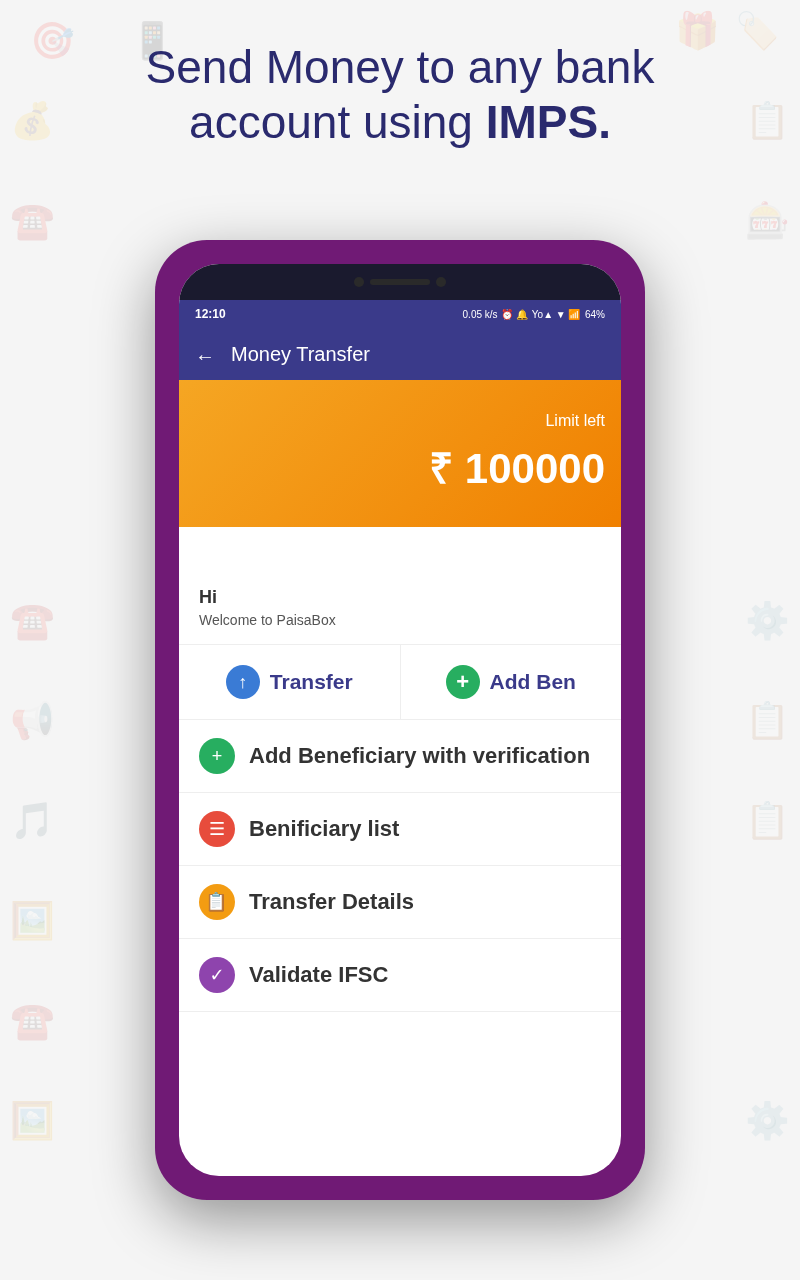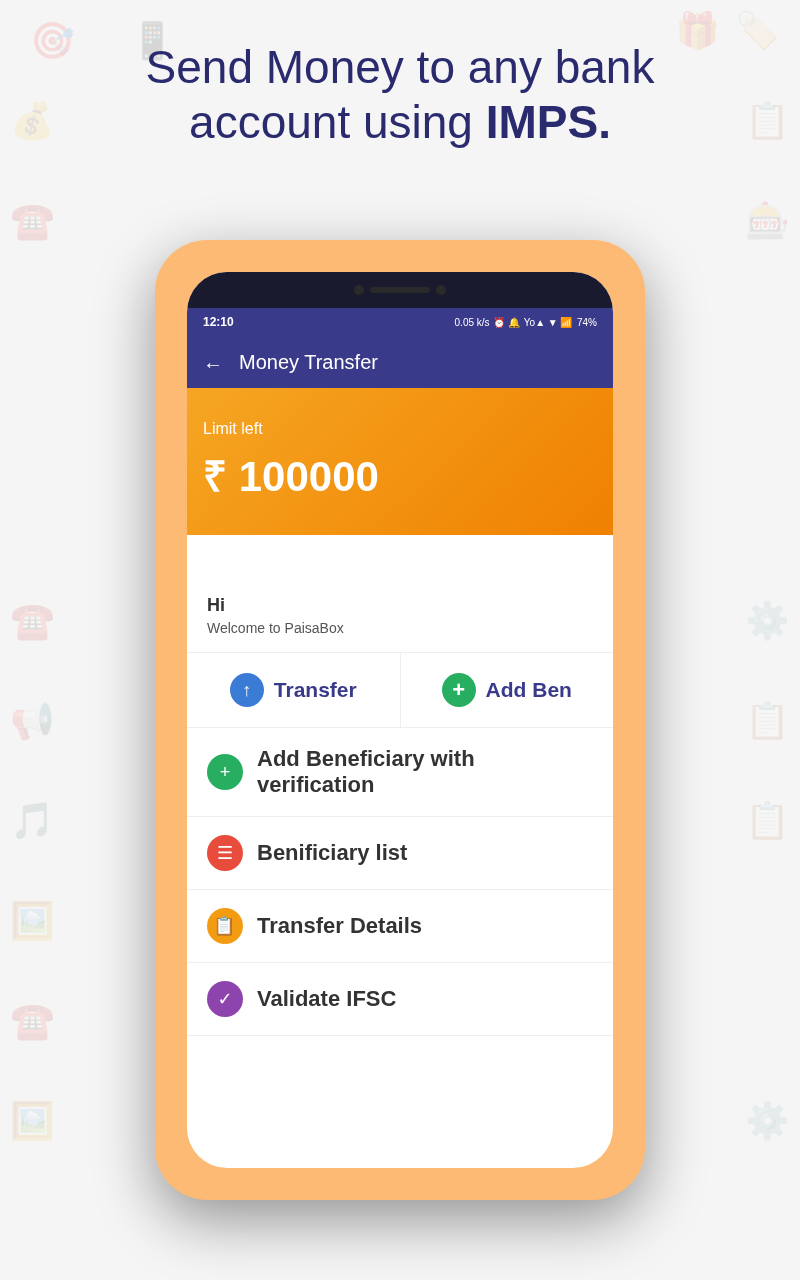--- a/index.html
+++ b/index.html
@@ -60,23 +60,23 @@
       position: absolute;
       top: 240px;
       left: 50%;
       transform: translateX(-50%);
       z-index: 5;
     }
 
     .phone-outer {
       width: 490px;
       height: 960px;
-      background: #fdba74;
+      background: #701a75;
       border-radius: 52px;
-      padding: 32px;
+      padding: 24px;
       box-shadow: 0 20px 60px rgba(0,0,0,0.4);
       position: relative;
     }
 
     .phone-inner {
       width: 100%;
       height: 100%;
       background: #fff;
       border-radius: 40px;
       overflow: hidden;
@@ -160,21 +160,21 @@
     .app-bar-title {
       color: #fff;
       font-size: 20px;
       font-weight: 500;
     }
 
     
     .limit-card {
       background: linear-gradient(135deg, #f5a623, #f08000);
       padding: 32px 16px;
-      text-align: left;
+      text-align: right;
     }
 
     .limit-label {
       color: #fff;
       font-size: 16px;
       margin-bottom: 8px;
     }
 
     .limit-amount {
       color: #fff;
@@ -332,21 +332,21 @@
           <div class="speaker"></div>
           <div class="camera-dot"></div>
         </div>
       </div>
 
       <div class="status-bar">
         <span class="status-left">12:10</span>
         <div class="status-right">
           <span>0.05 k/s</span>
           <span>⏰ 🔔 Yo▲ ▼ 📶</span>
-          <span>74%</span>
+          <span>64%</span>
         </div>
       </div>
 
       <div class="app-bar">
         <span class="back-arrow">←</span>
         <span class="app-bar-title">Money Transfer</span>
       </div>
 
       <div class="limit-card">
         <div class="limit-label">Limit left</div>

